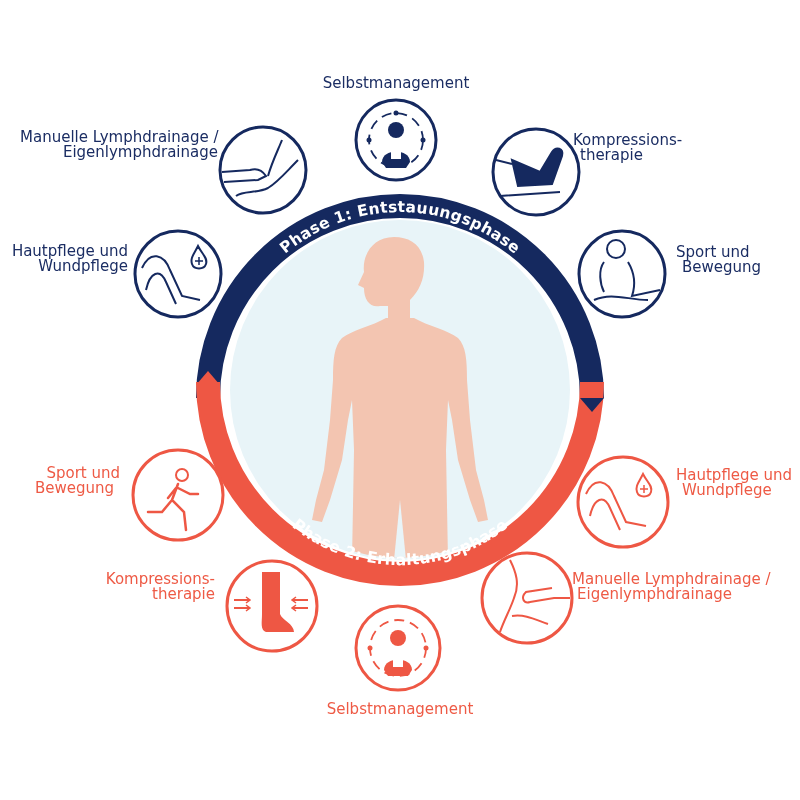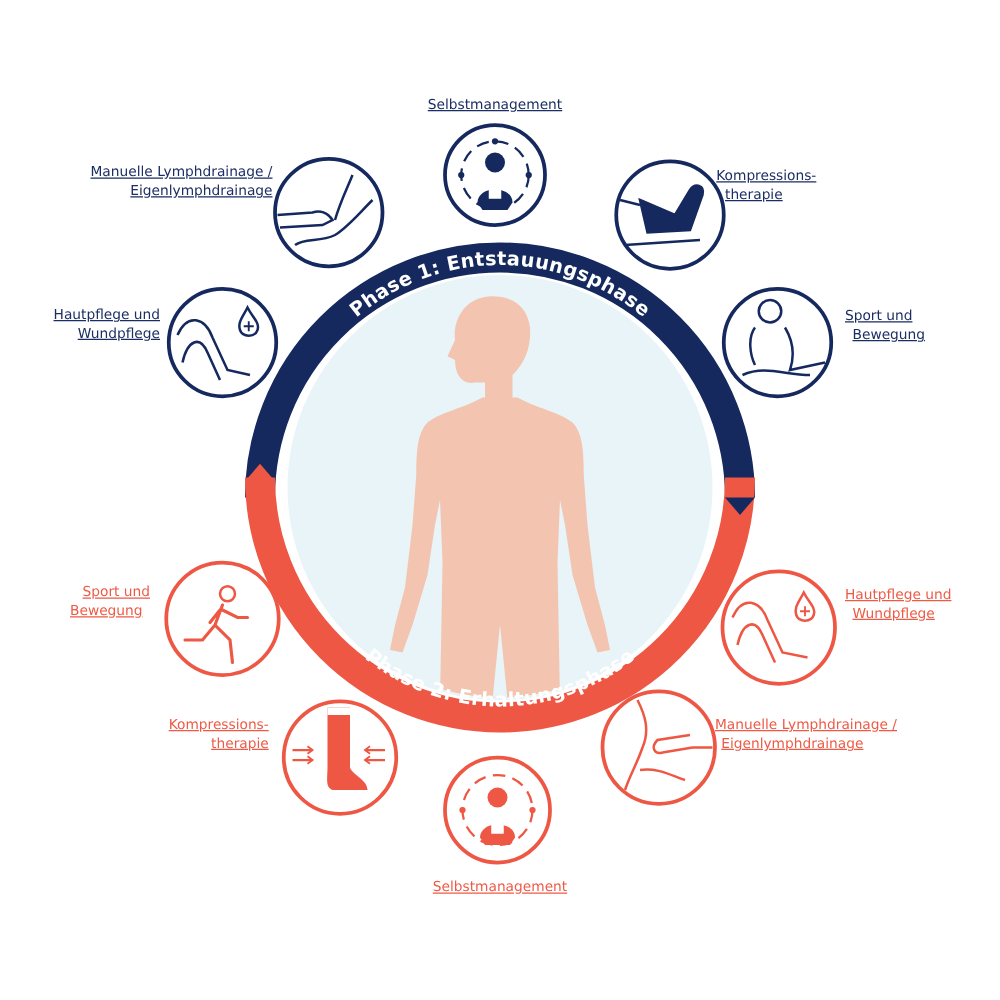--- a/index.html
+++ b/index.html
@@ -1,19 +1,19 @@
 <!DOCTYPE html>
 <html><head>
 <meta charset="utf-8">
 <style>
   html, body { margin:0; padding:0; background:#ffffff; }
   body { width:800px; height:800px; position:relative; overflow:hidden;
          font-family: "DejaVu Sans", "Liberation Sans", sans-serif; }
   #stage { position:absolute; left:0; top:0; width:800px; height:800px; }
-  .label { position:absolute; font-size:11px; line-height:15px; white-space:nowrap;text-decoration:underline; }
+  .label { position:absolute; font-size:15px; line-height:15px; white-space:nowrap; }
   .navy { color:#1b2d63; }
   .red  { color:#ee5a45; }
   .right { text-align:right; }
   .center { text-align:center; }
   .lbl-line { display:block; }
 </style>
 </head>
 <body>
 
 <div id="stage">

